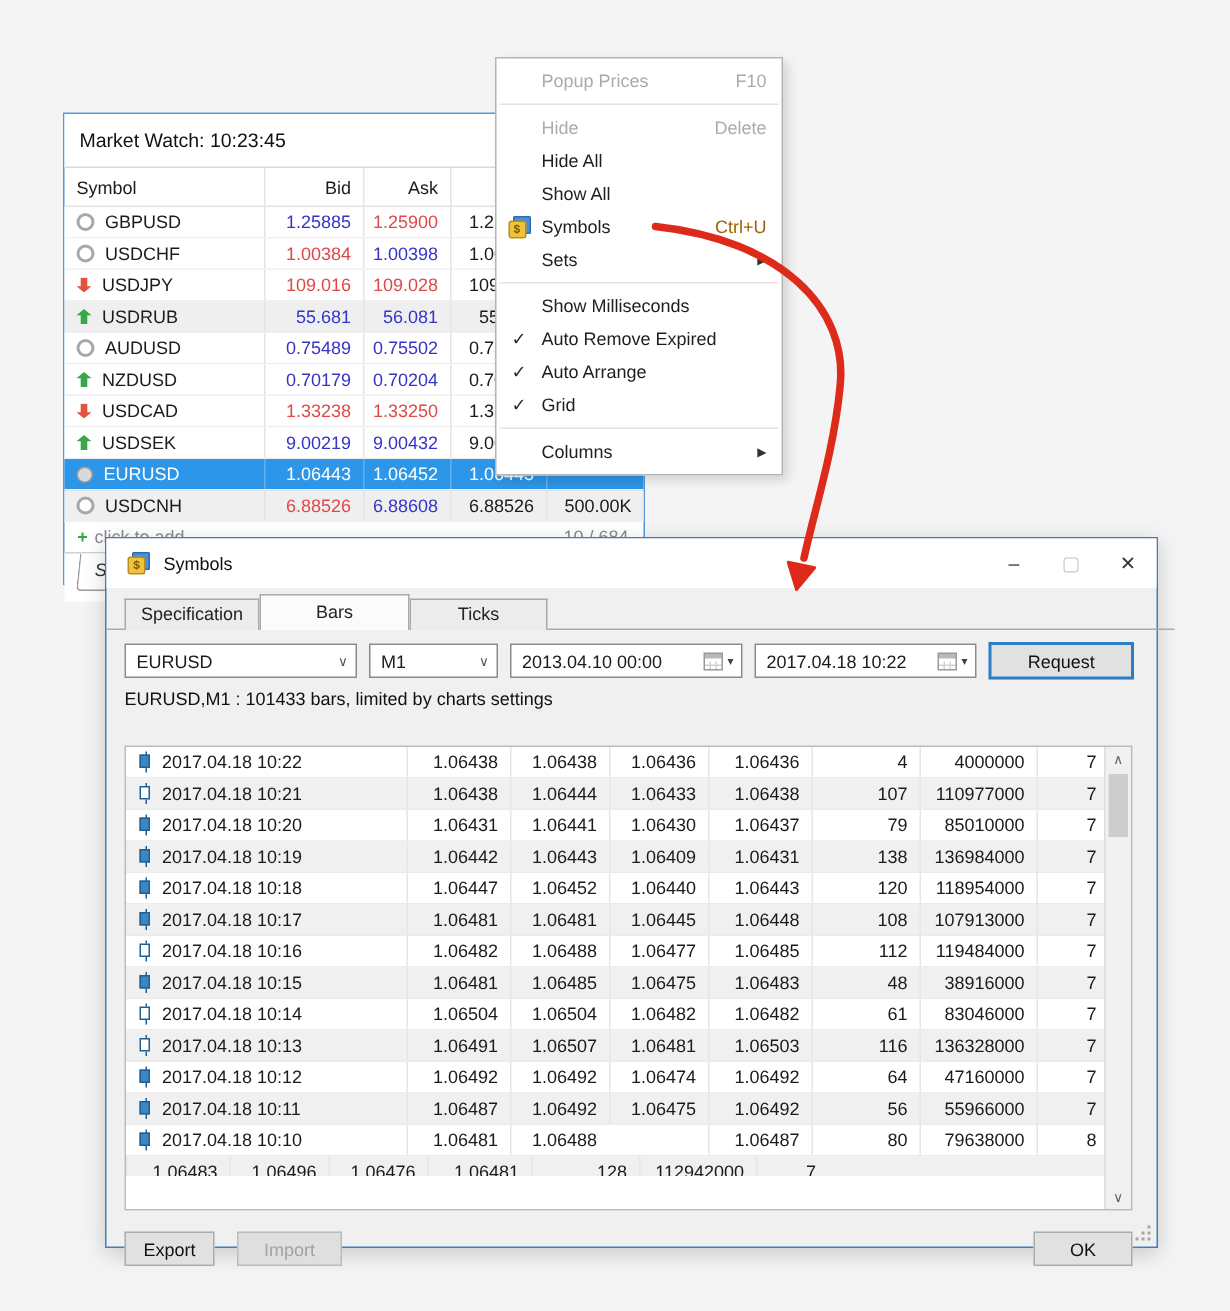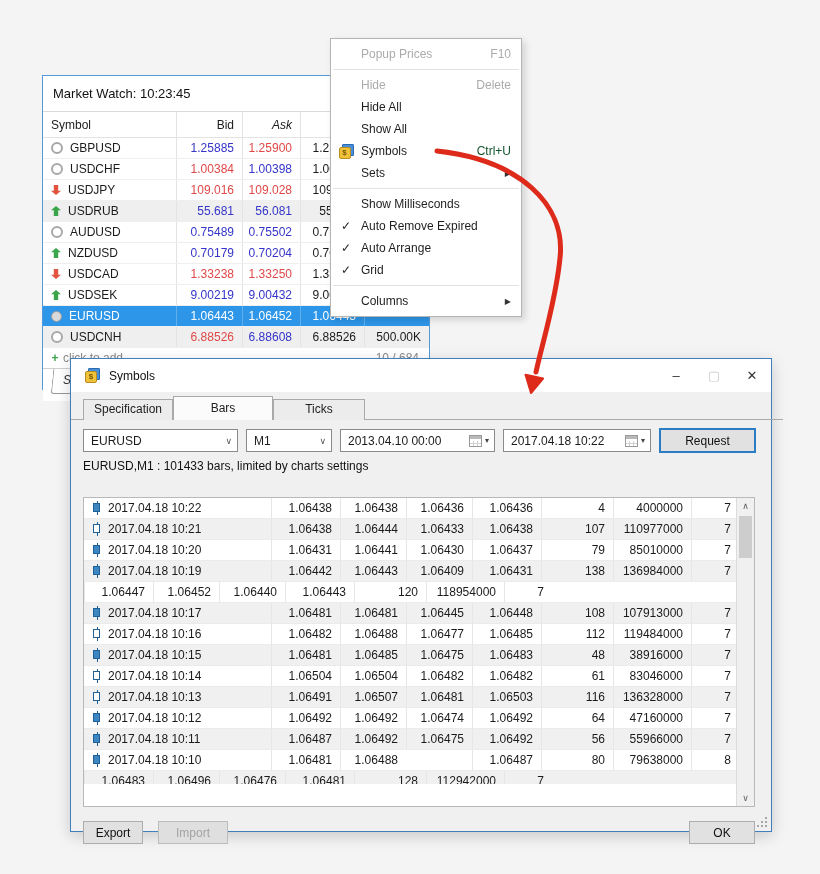--- a/index.html
+++ b/index.html
@@ -35,21 +35,21 @@
     border:1px solid #9a9a9a;border-top:none;font-style:italic;color:#333;
     border-radius:0 0 3px 3px;transform:skewX(-6deg);}
   .mw-tab span{display:inline-block;transform:skewX(6deg);}
 
   
   #context-menu{position:absolute;left:330px;top:38px;width:192px;background:#fff;
     border:1px solid #b5b5b5;box-shadow:3px 3px 7px rgba(0,0,0,.14);padding:4px 0;z-index:20;box-sizing:border-box;}
   .menu-item{height:22px;display:flex;align-items:center;padding-right:10px;color:#1e1e1e;cursor:default;}
   .menu-item .gutter{width:30px;flex:none;display:flex;justify-content:center;align-items:center;}
   .menu-item .lbl{flex:1;white-space:nowrap;}
-  .menu-item .sc{color:#14532d;}
+  .menu-item .sc{color:#a16207;}
   .menu-item .sub{width:14px;text-align:right;font-size:8px;color:#333;}
   .menu-item.disabled,.menu-item.disabled .sc{color:#ababab;}
   .menu-sep{height:1px;background:#e2e2e2;margin:4px 2px;}
   .check{font-size:12px;color:#2b2b2b;}
   .icon-symbols{position:relative;width:15px;height:15px;flex:none;}
   .icon-symbols::before{content:"";position:absolute;right:0;top:0;width:10px;height:10px;
     background:#4a90d9;border:1px solid #2b6cb0;border-radius:1px;}
   .icon-symbols::after{content:"$";position:absolute;left:0;bottom:0;width:10px;height:10px;
     background:#f0c23a;border:1px solid #b98d1e;border-radius:2px;font-size:8px;font-weight:bold;
     color:#7a5800;line-height:10px;text-align:center;}
@@ -117,21 +117,21 @@
 </head>
 <body>
 
 <div id="canvas">
 
   <section id="market-watch">
     <div class="mw-titlebar">Market Watch: 10:23:45</div>
     <div class="mw-header">
         <div class="mw-cell sym" style="width: 133px;">Symbol</div>
         <div class="mw-cell num" style="width: 66px;">Bid</div>
-        <div class="mw-cell num" style="width: 58px; font-style: italic;">Ask</div>
+        <div class="mw-cell num" style="width: 58px;">Ask</div>
         <div class="mw-cell num" style="width: 64px;">Last</div>
         <div class="mw-cell num" style="width: 65px;">Volume</div>
       </div>
     <div>
         <div class="mw-row">
           <div class="mw-cell sym" style="width: 133px;">
             <span class="sym-icon ic-circle"></span>
             <span>GBPUSD</span>
           </div>
           <div class="mw-cell num c-blue" style="width: 66px;">1.25885</div>
@@ -396,20 +396,24 @@
             </div>
             <div class="bt-cell num" style="width: 69px;">1.06442</div>
             <div class="bt-cell num" style="width: 66px;">1.06443</div>
             <div class="bt-cell num" style="width: 66px;">1.06409</div>
             <div class="bt-cell num" style="width: 69px;">1.06431</div>
             <div class="bt-cell num" style="width: 72px;">138</div>
             <div class="bt-cell num" style="width: 78px;">136984000</div>
             <div class="bt-cell num" style="width: 48px;">7</div>
           </div>
           <div class="bt-row">
+            <div class="bt-cell first" style="width: 187px;">
+              <span class="candle filled"></span>
+              <span>2017.04.18 10:18</span>
+            </div>
             <div class="bt-cell num" style="width: 69px;">1.06447</div>
             <div class="bt-cell num" style="width: 66px;">1.06452</div>
             <div class="bt-cell num" style="width: 66px;">1.06440</div>
             <div class="bt-cell num" style="width: 69px;">1.06443</div>
             <div class="bt-cell num" style="width: 72px;">120</div>
             <div class="bt-cell num" style="width: 78px;">118954000</div>
             <div class="bt-cell num" style="width: 48px;">7</div>
           </div>
           <div class="bt-row alt">
             <div class="bt-cell first" style="width: 187px;">

